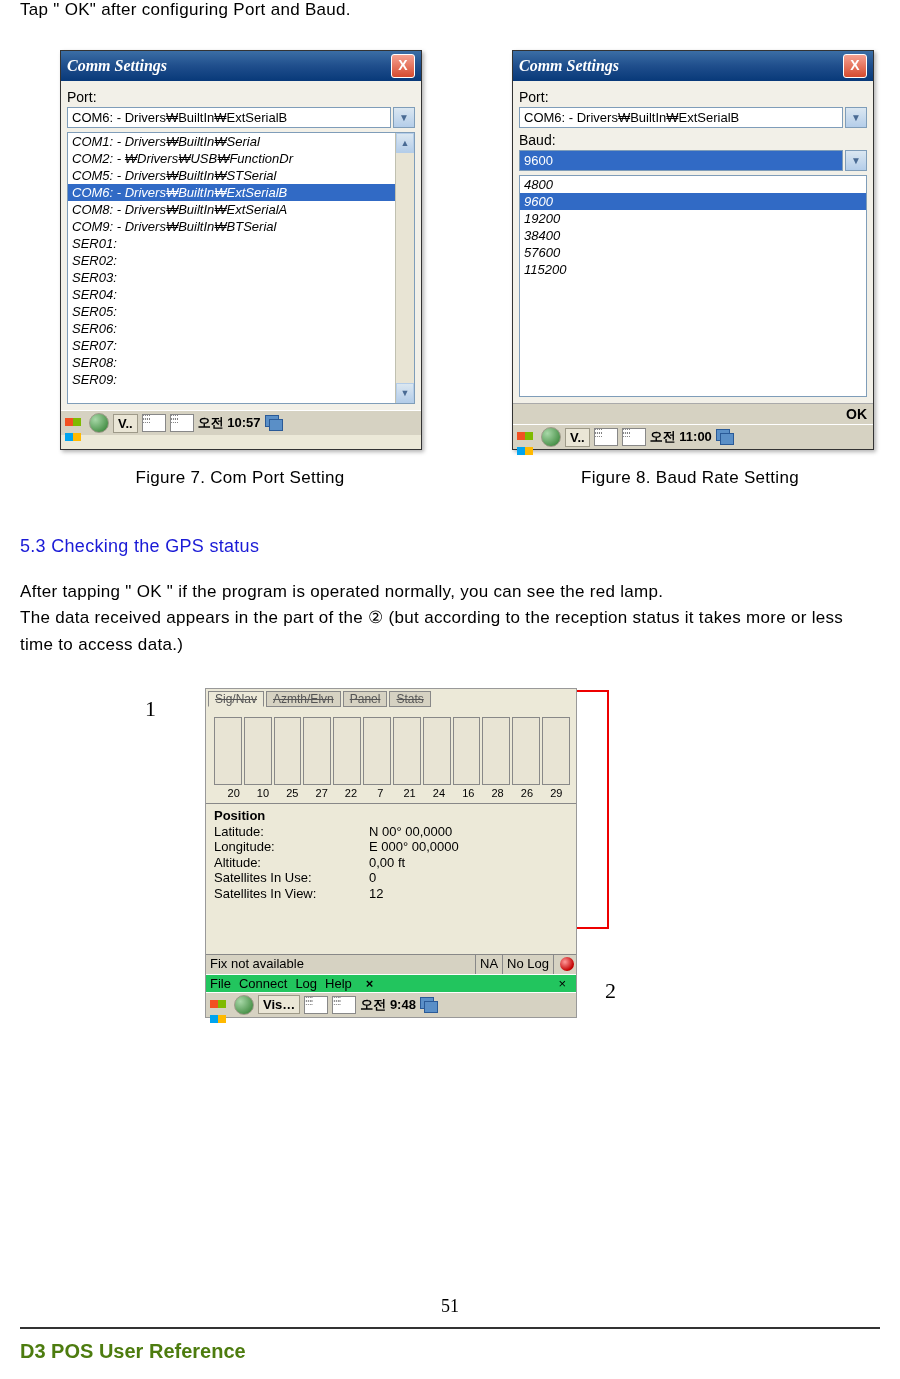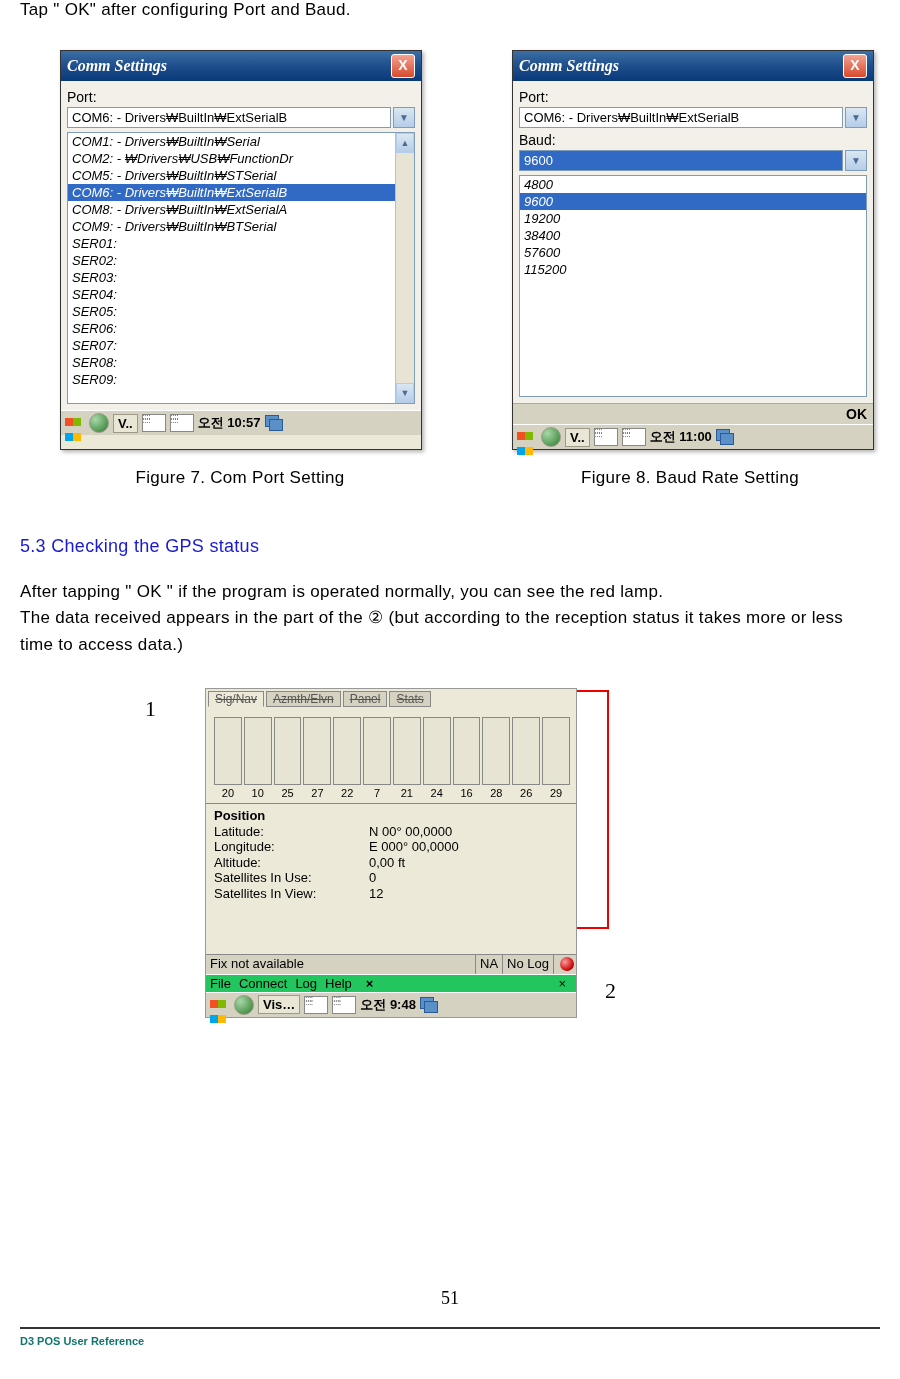--- a/index.html
+++ b/index.html
@@ -289,20 +289,21 @@
     flex: 1 1 0;
     border: 1px solid #888;
     height: 66px;
     background: #e8e4d4;
   }
   .sig-nums {
     display: flex;
     gap: 2px;
     padding: 0 6px 2px 8px;
     font-size: 11px;
+    margin-left: 6px;
   }
   .num { flex: 1 1 0; text-align: center; }
   .hr { border-top: 1px solid #888; margin: 2px 0; }
   .pos-block {
     padding: 2px 8px;
     font-size: 13px;
     line-height: 1.2;
     font-family: Tahoma, Arial;
   }
   .pos-block .title { font-weight: bold; }
@@ -334,39 +335,39 @@
     align-items: center;
     gap: 8px;
   }
   .kbd-x {
     margin-left: auto;
     padding: 0 6px;
   }
   .pagenum {
     position: absolute;
     left: 0; right: 0;
-    bottom: 70px;
+    bottom: 62px;
     text-align: center;
     font-family: "Times New Roman", serif;
     font-size: 18px;
   }
   .footer-line {
     position: absolute;
     left: 20px;
     bottom: 50px;
     right: 20px;
     border-top: 2px solid #333;
   }
   .footer {
     position: absolute;
     left: 20px;
-    bottom: 32px;
-    color: #0f766e;
+    bottom: 16px;
+    color: #4d7c0f;
     font-weight: bold;
-    font-size: 11px;
+    font-size: 20px;
   }
   .spacer { height: 50px; }
 </style>
 </head>
 <body>
 
 <div class="page">
   <div class="intro">Tap " OK"  after configuring Port and Baud.</div>
 
   <div class="screens-row">

